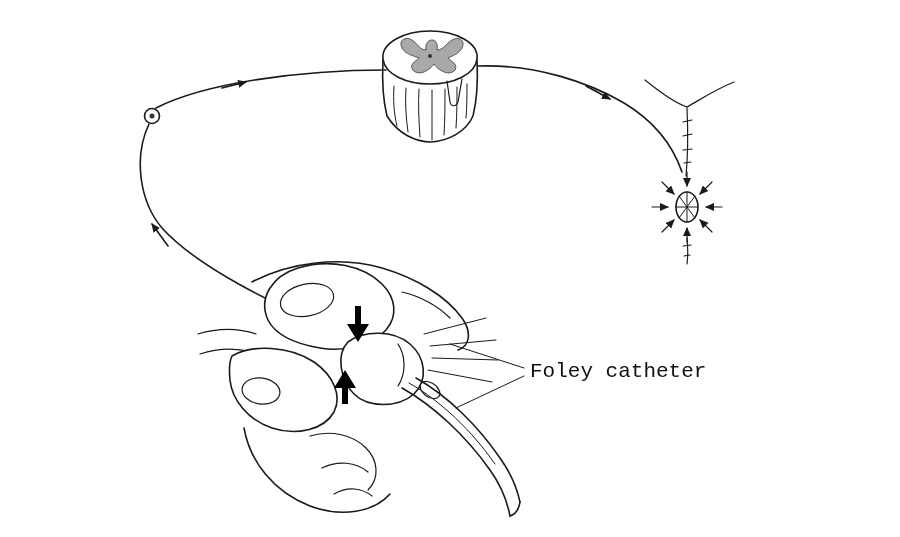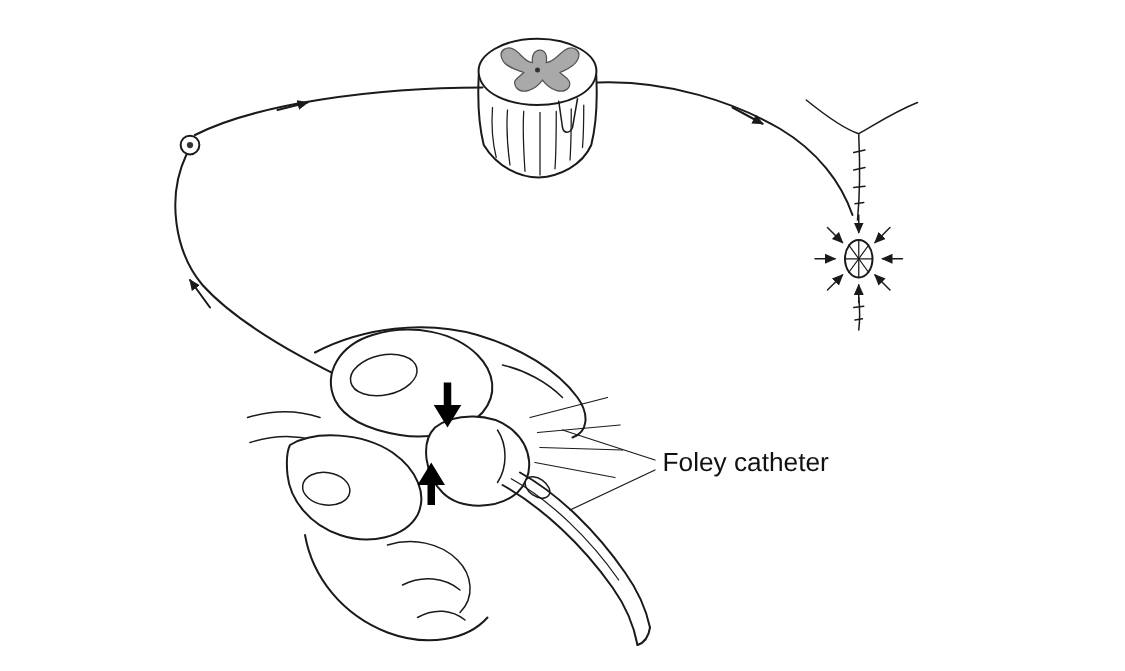--- a/index.html
+++ b/index.html
@@ -1,17 +1,17 @@
 <!DOCTYPE html>
 <html><head>
 <meta charset="utf-8">
 <style>
   html,body{margin:0;padding:0;background:#fff;}
   .stage{position:relative;width:900px;height:537px;background:#fff;overflow:hidden;
-         font-family:Liberation Sans, sans-serif;}
+         font-family:Liberation Mono, monospace;}
   svg{display:block;}
   .ink{stroke:#1a1a1a;fill:none;stroke-linecap:round;stroke-linejoin:round;}
   .w16{stroke-width:1.6;} .w12{stroke-width:1.2;} .w10{stroke-width:1;}
   .fillw{fill:#ffffff;}
   .label-text{font-size:21px;fill:#111;}
 </style>
 </head>
 <body>
 
 <div class="stage">

